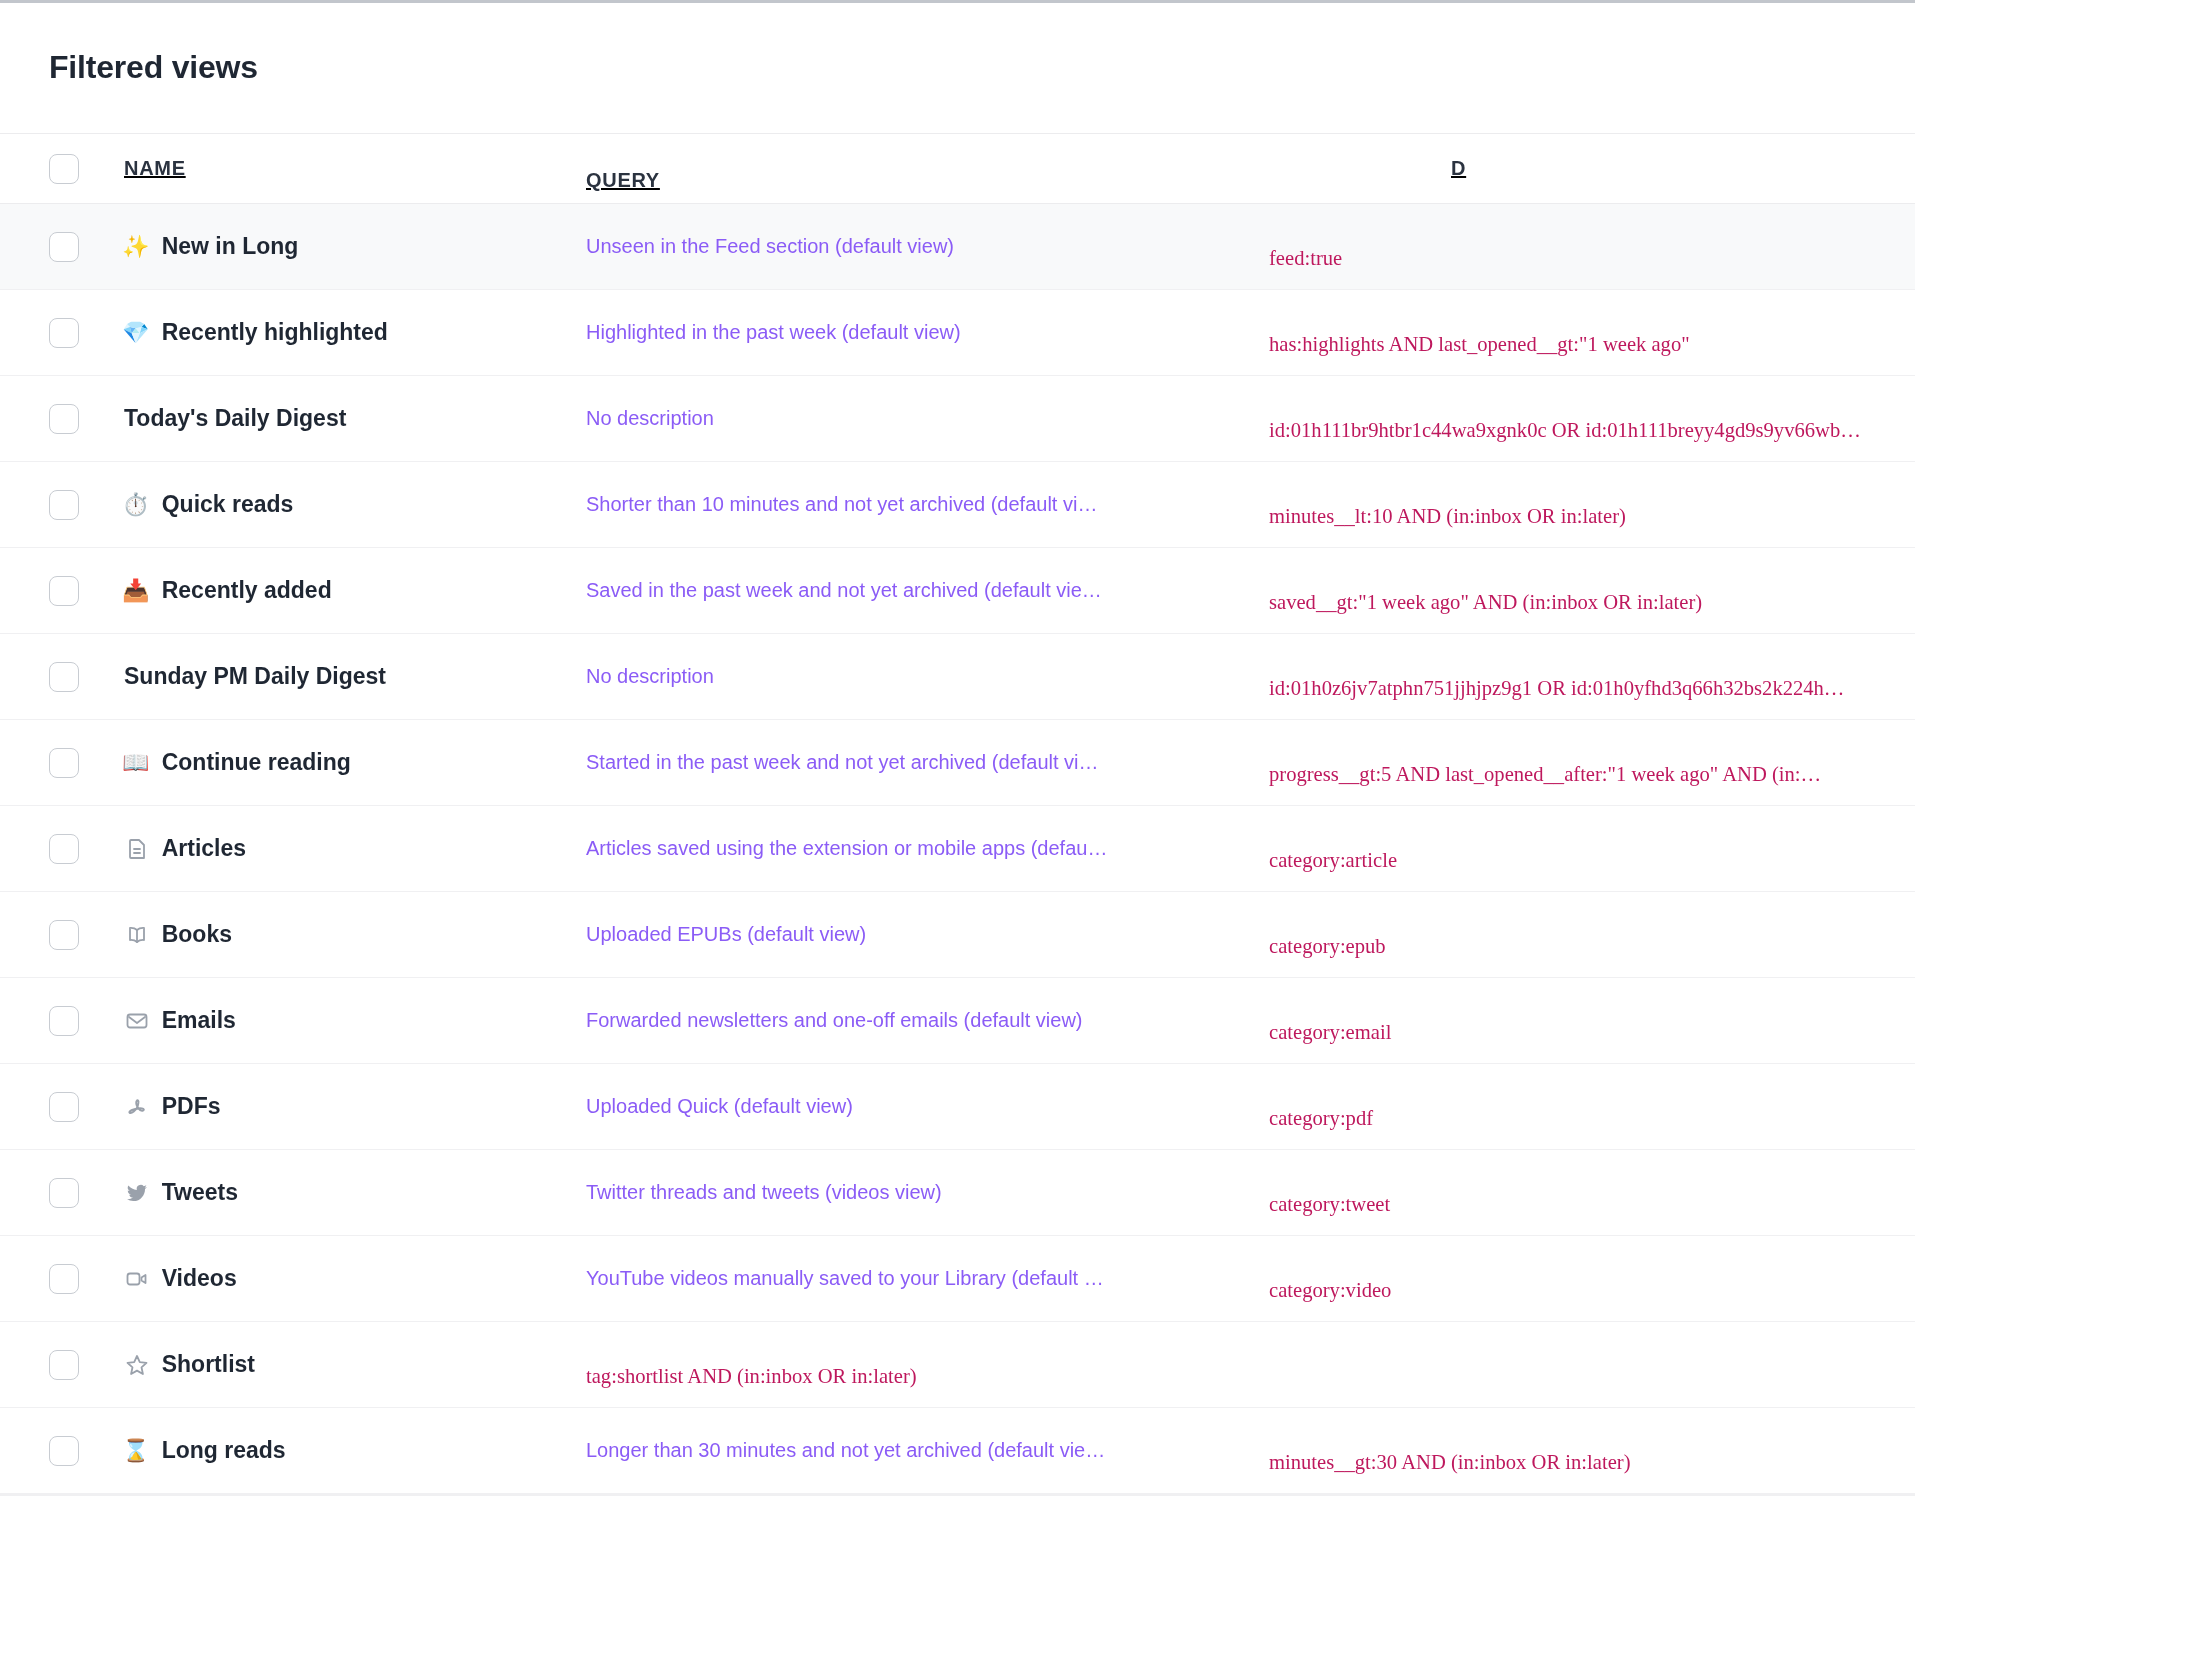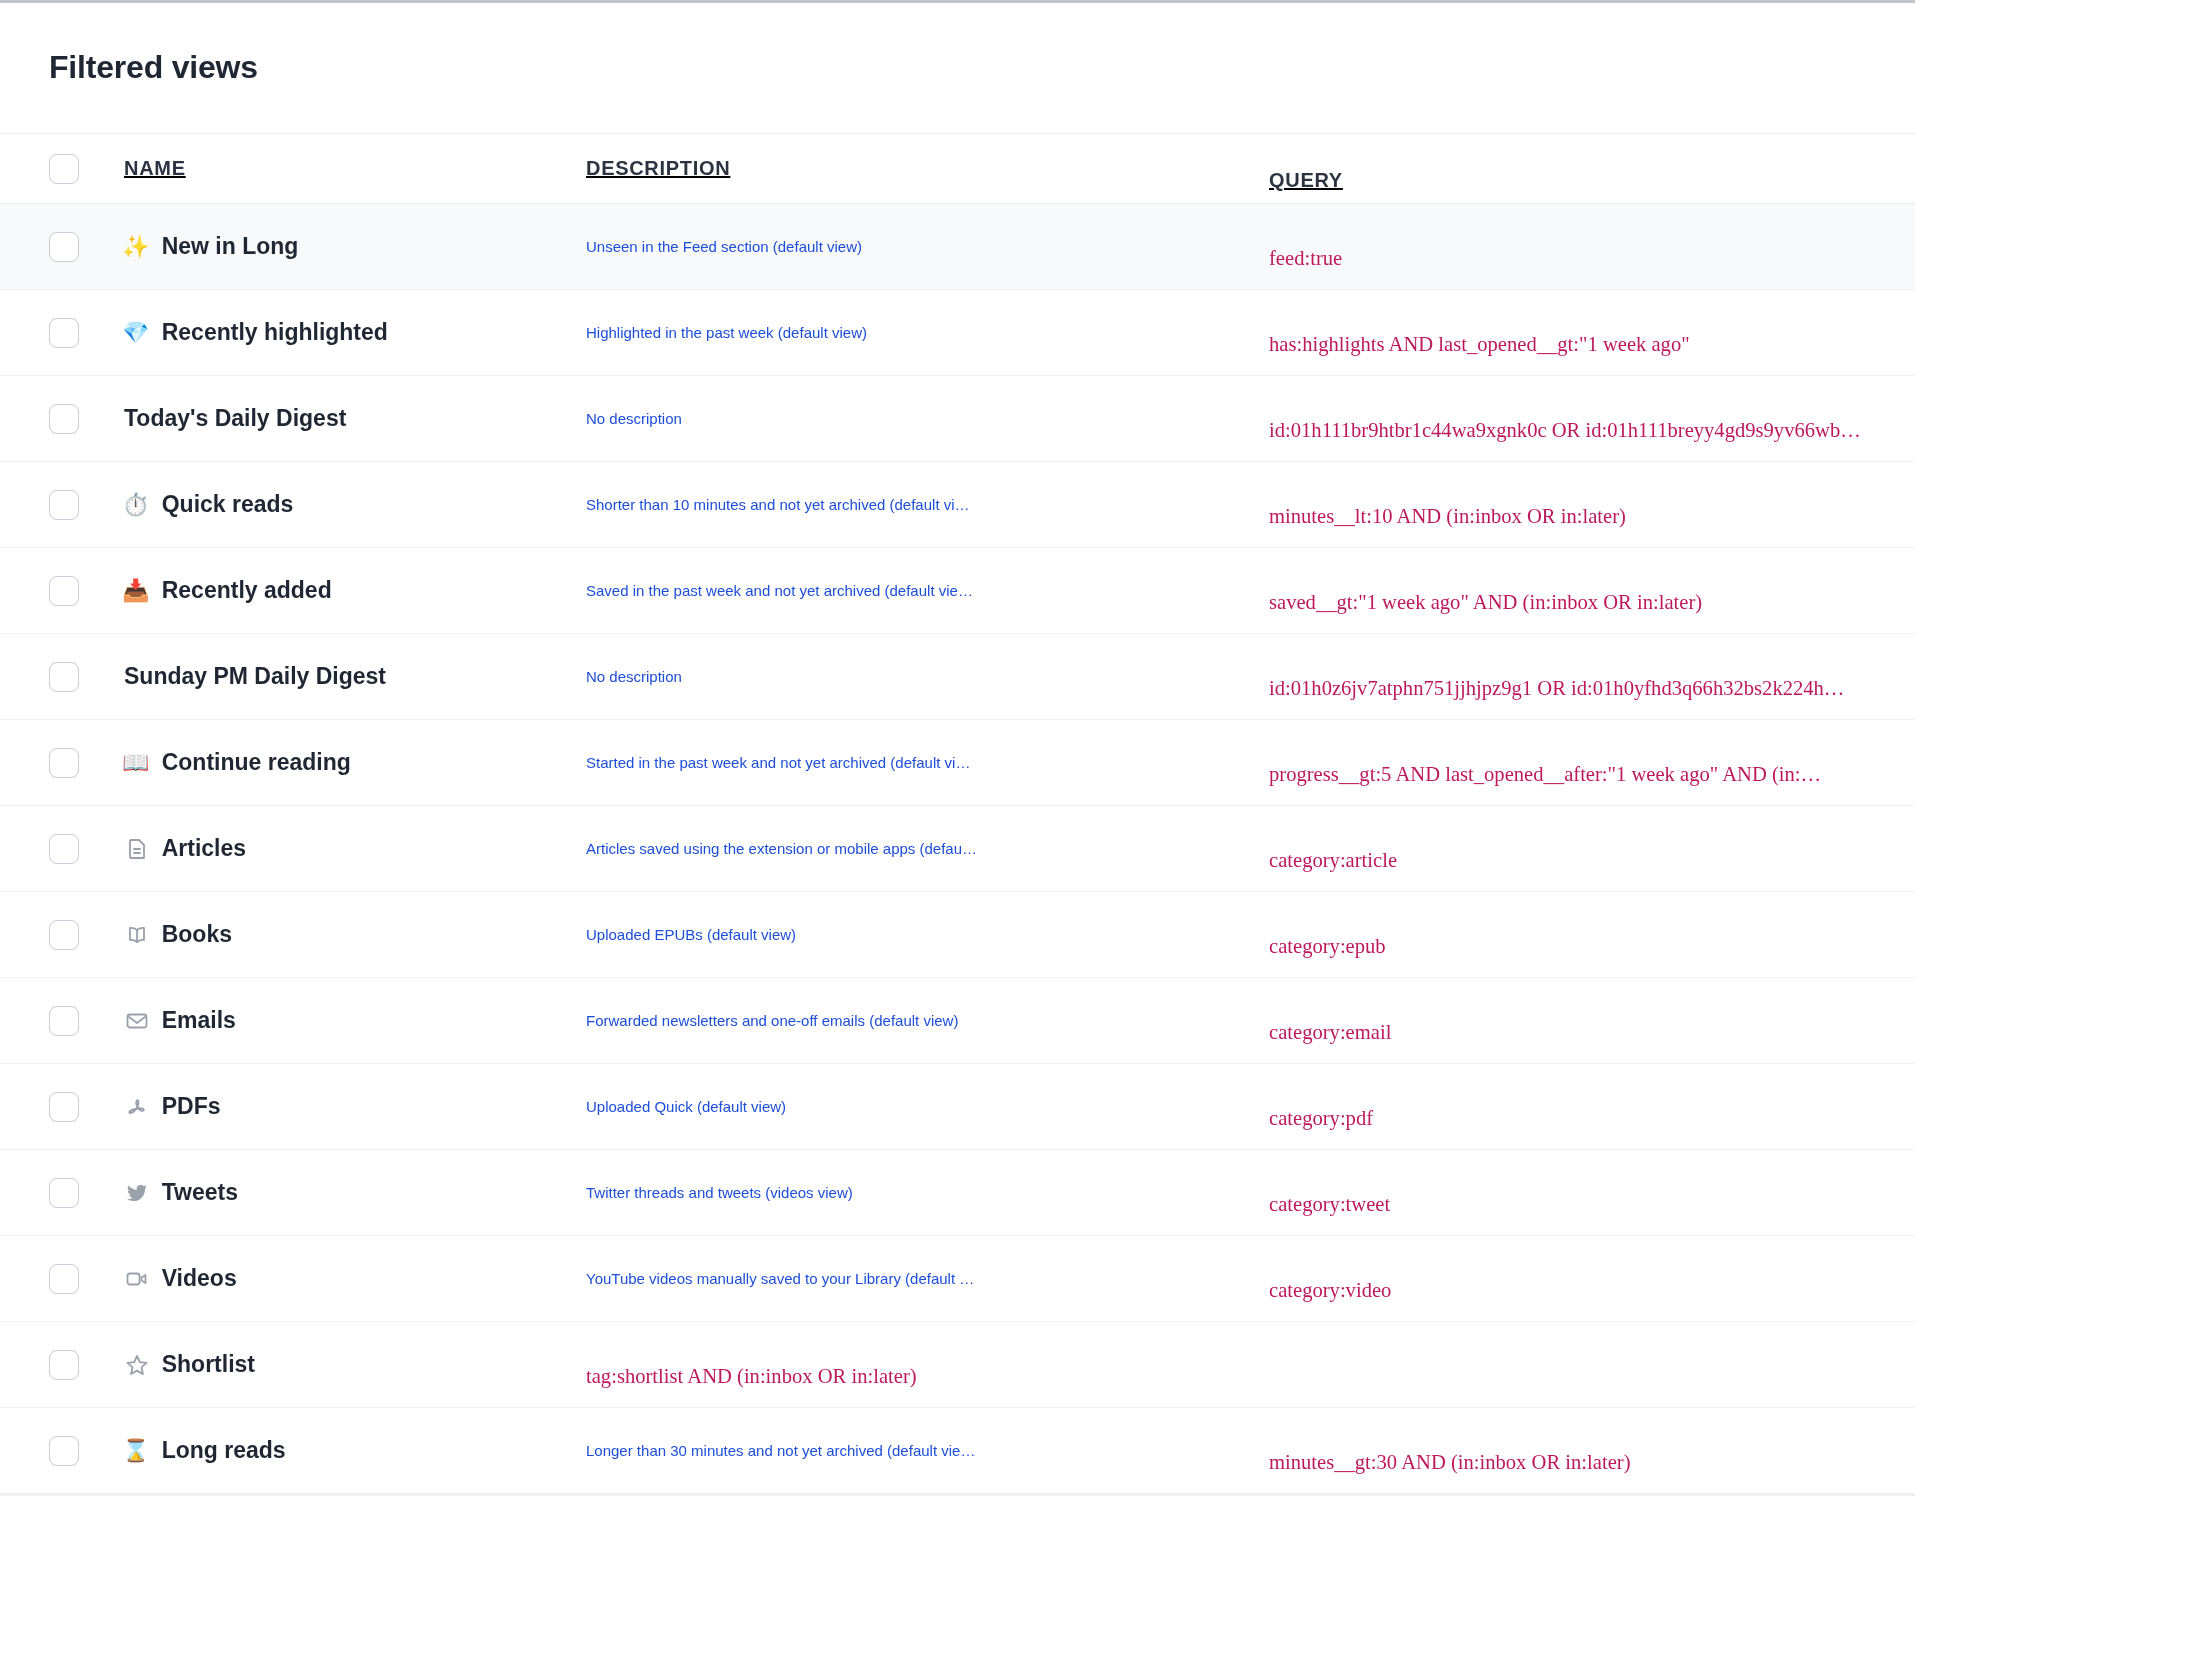--- a/index.html
+++ b/index.html
@@ -142,22 +142,22 @@
   .name-svg {
     width: 25px;
     height: 25px;
     display: inline-flex;
     align-items: center;
     justify-content: center;
     color: #9aa1ab;
   }
 
   .desc-cell {
-    font-size: 15px;
-    color: #1d4ed8;
+    font-size: 20px;
+    color: #8b5cf6;
     white-space: nowrap;
     overflow: hidden;
     text-overflow: ellipsis;
     padding-right: 19px;
   }
 
   .query-cell {
     font-family: Liberation Serif, serif;
     font-size: 20.6px;
     color: #be185d;
@@ -194,21 +194,20 @@
     </div>
   </div>
 
   <div class="table">
 
     <div class="thead">
       <div class="col-check">
         <div class="checkbox"></div>
       </div>
       <div class="col-name th">NAME</div>
-      <div class="col-desc th">DESCRIPTION</div>
       <div class="col-query th">QUERY</div>
       <div class="col-extra th">D</div>
     </div>
 
     <div class="tbody" id="tbody">
         <div class="row highlighted">
           <div class="col-check">
             <div class="checkbox"></div>
           </div>
           <div class="col-name name-cell">

